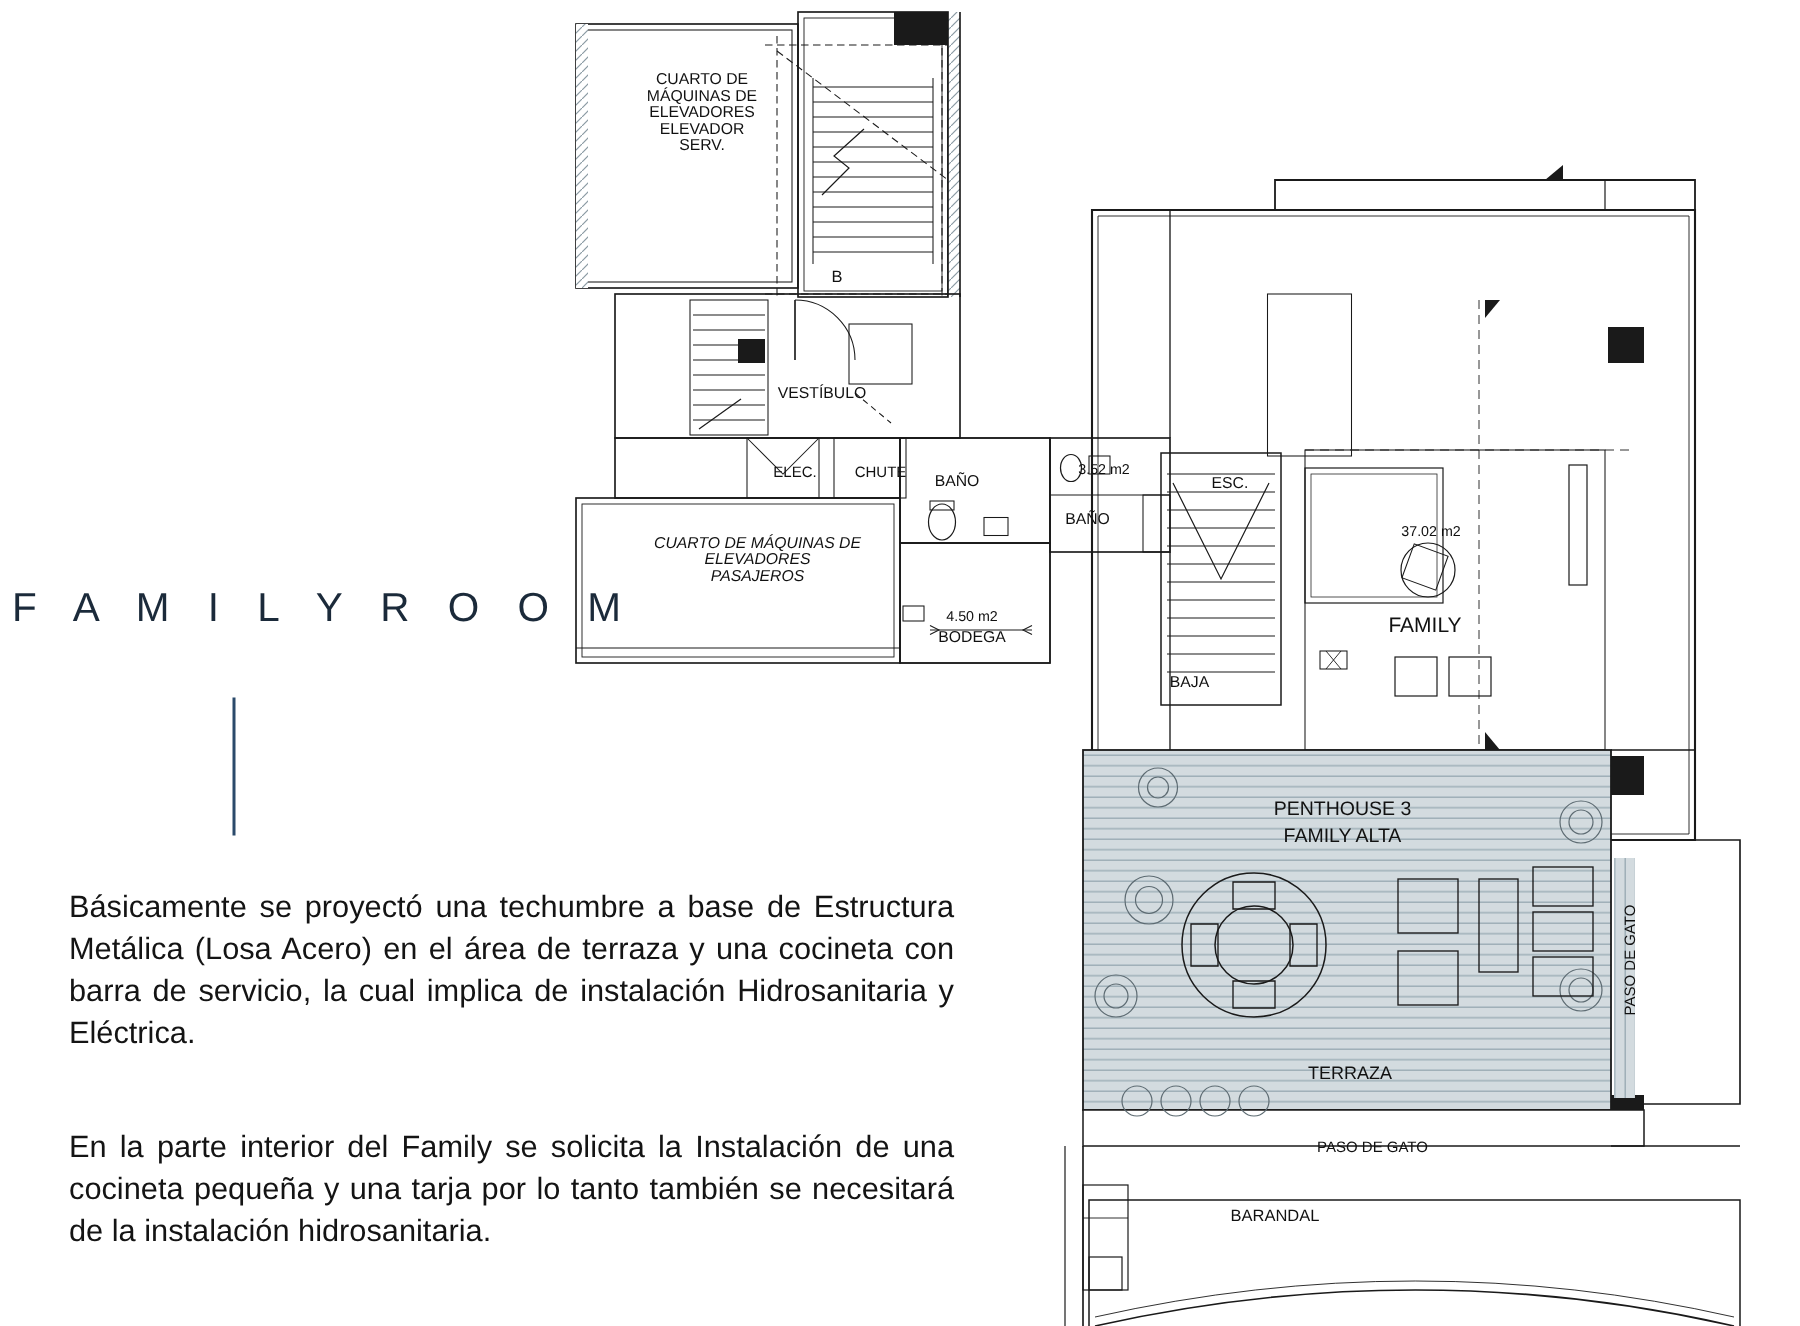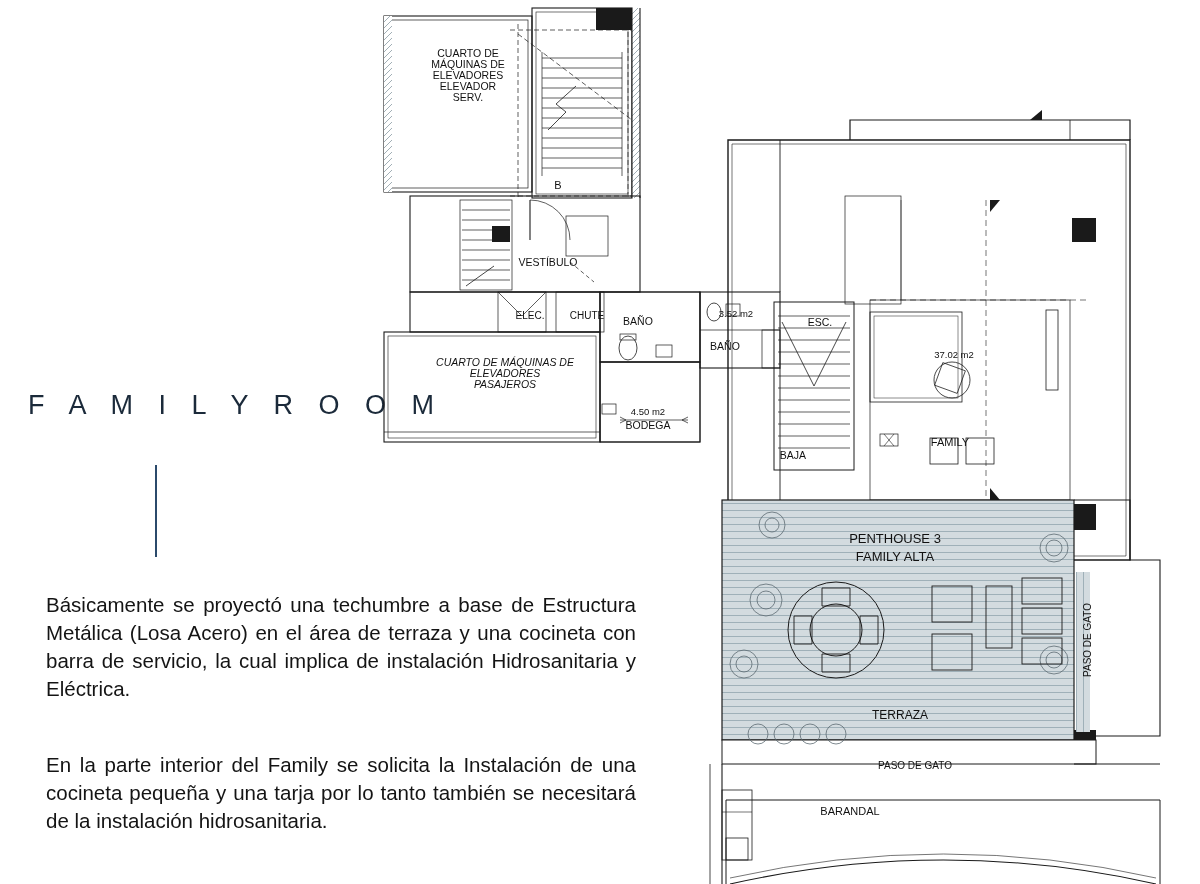--- a/index.html
+++ b/index.html
@@ -14,21 +14,20 @@
     position: relative;
     width: 1200px; height: 884px;
     background: #ffffff;
   }
 
   
   .left-col {
     position: absolute;
     left: 0; top: 390px;
     width: 660px;
-    padding-left: 20px;
   }
   .title-main {
     font-size: 27px;
     letter-spacing: 9px;
     color: #1b2a3a;
     padding-left: 8px;
     font-weight: 400;
   }
   .title-sub {
     font-size: 17px;
@@ -330,21 +329,21 @@
     <div class="lbl" style="left:248px; top:390px; width:60px; font-size:10.5px;margin-top:30px;">BODEGA</div>
 
     <div class="lbl" style="left:248px; top:406px; width:60px; font-size:9.5px;text-align:center;">4.50 m2</div>
 
     <div class="lbl" style="left:425px; top:317px; width:50px; font-size:10.5px;">ESC.</div>
 
     <div class="lbl" style="left:398px; top:450px; width:50px; font-size:10.5px;">BAJA</div>
 
     <div class="lbl" style="left:552px; top:349px; width:64px; font-size:9.5px;">37.02 m2</div>
 
-    <div class="lbl" style="left:550px; top:437px; width:60px; font-size:11px;text-align:center;">FAMILY</div>
+    <div class="lbl" style="left:550px; top:411px; width:60px; font-size:14px;text-align:center;">FAMILY</div>
 
     <div class="lbl" style="left:455px; top:533px; width:140px; font-size:13px;">PENTHOUSE 3</div>
 
     <div class="lbl" style="left:455px; top:551px; width:140px; font-size:13px;">FAMILY ALTA</div>
 
     <div class="lbl" style="left:490px; top:691px; width:80px; font-size:12px;margin-top:19px;">TERRAZA</div>
 
     <div class="lbl" style="left:490px; top:760px; width:110px; font-size:10px;">PASO DE GATO</div>
 
     <div class="lbl" style="left:435px; top:806px; width:90px; font-size:11px;">BARANDAL</div>

